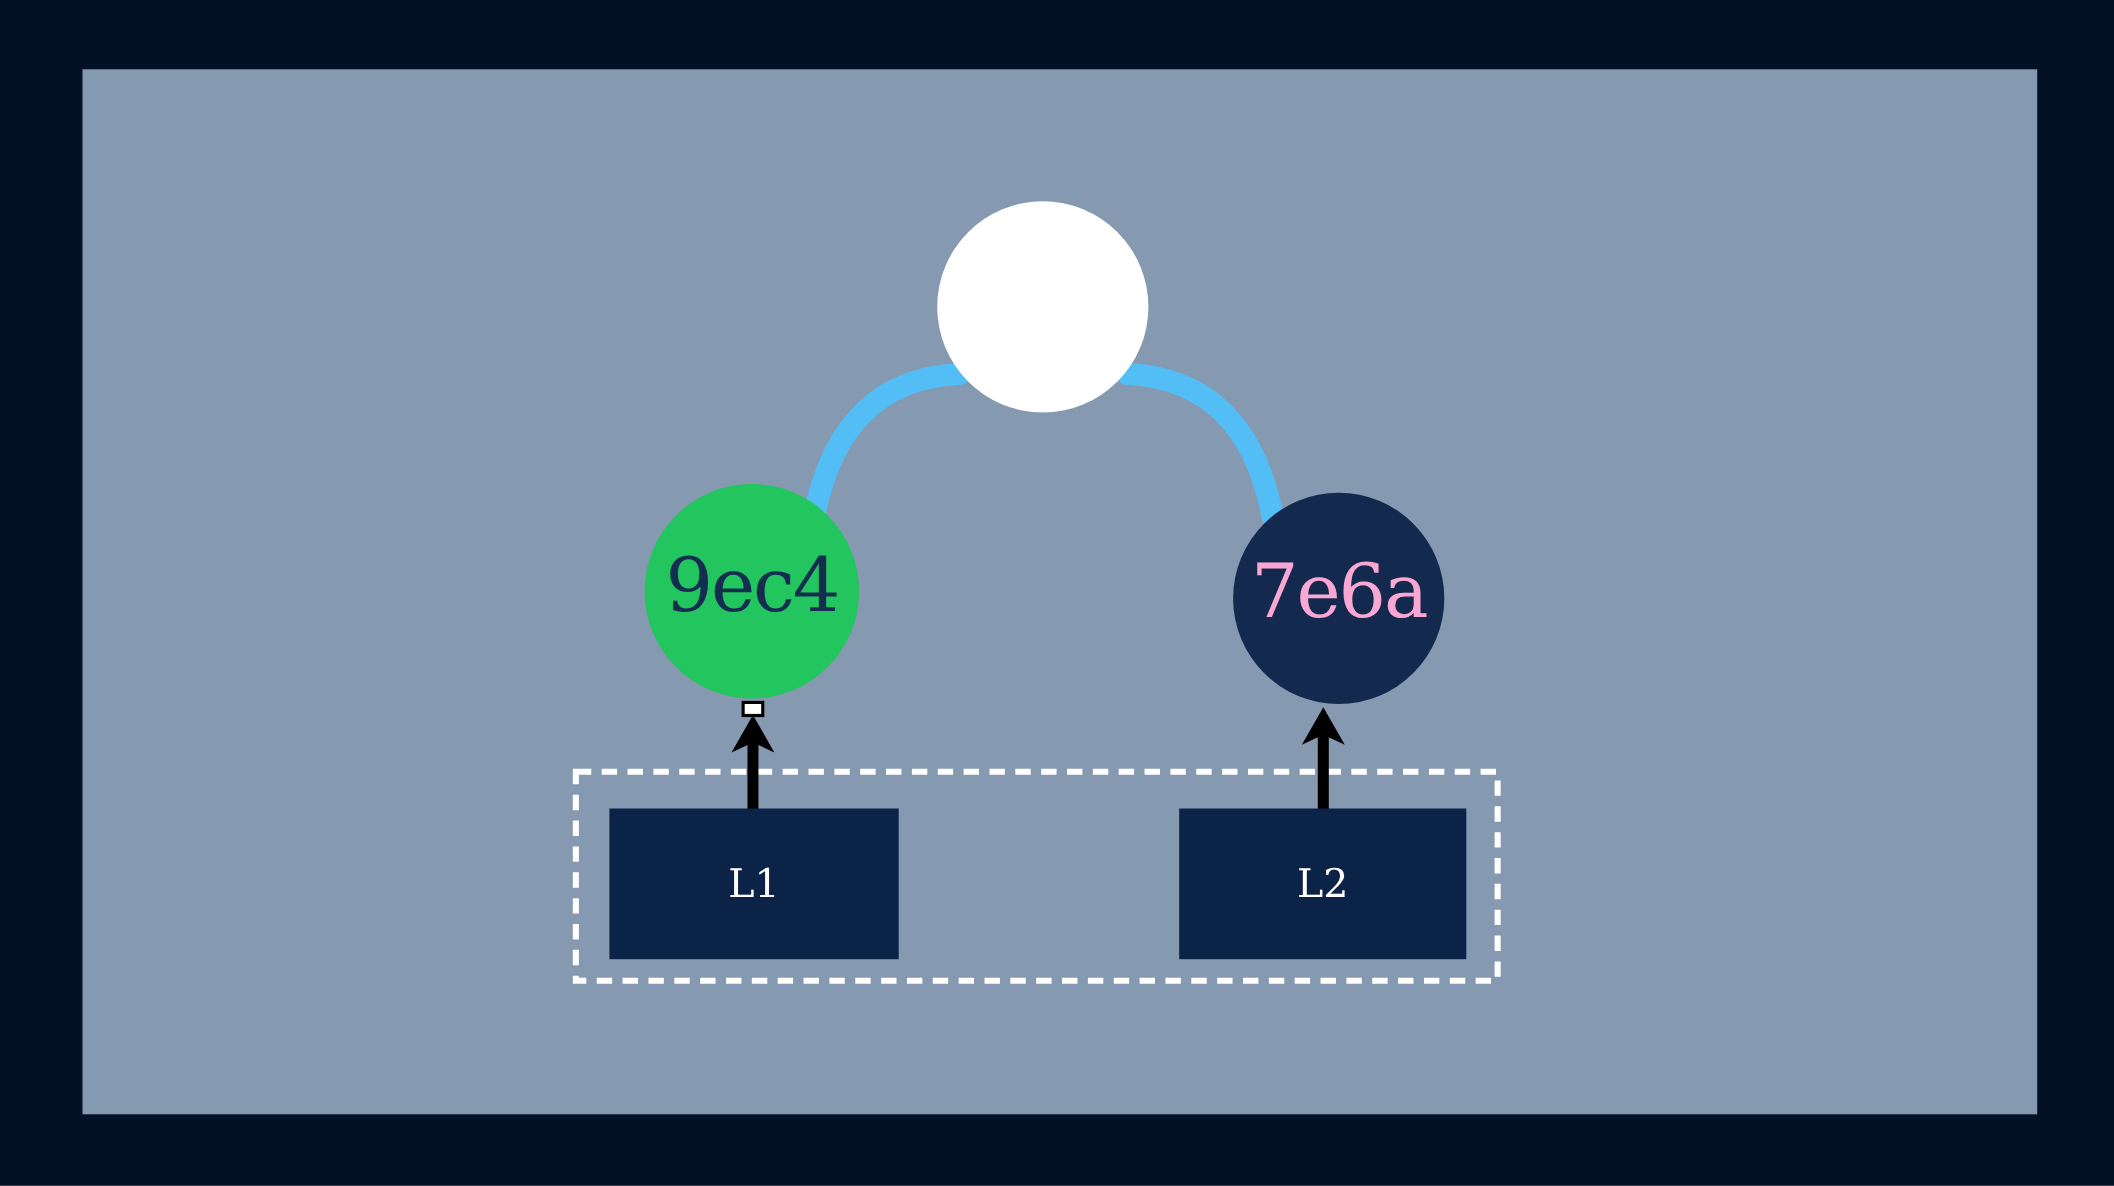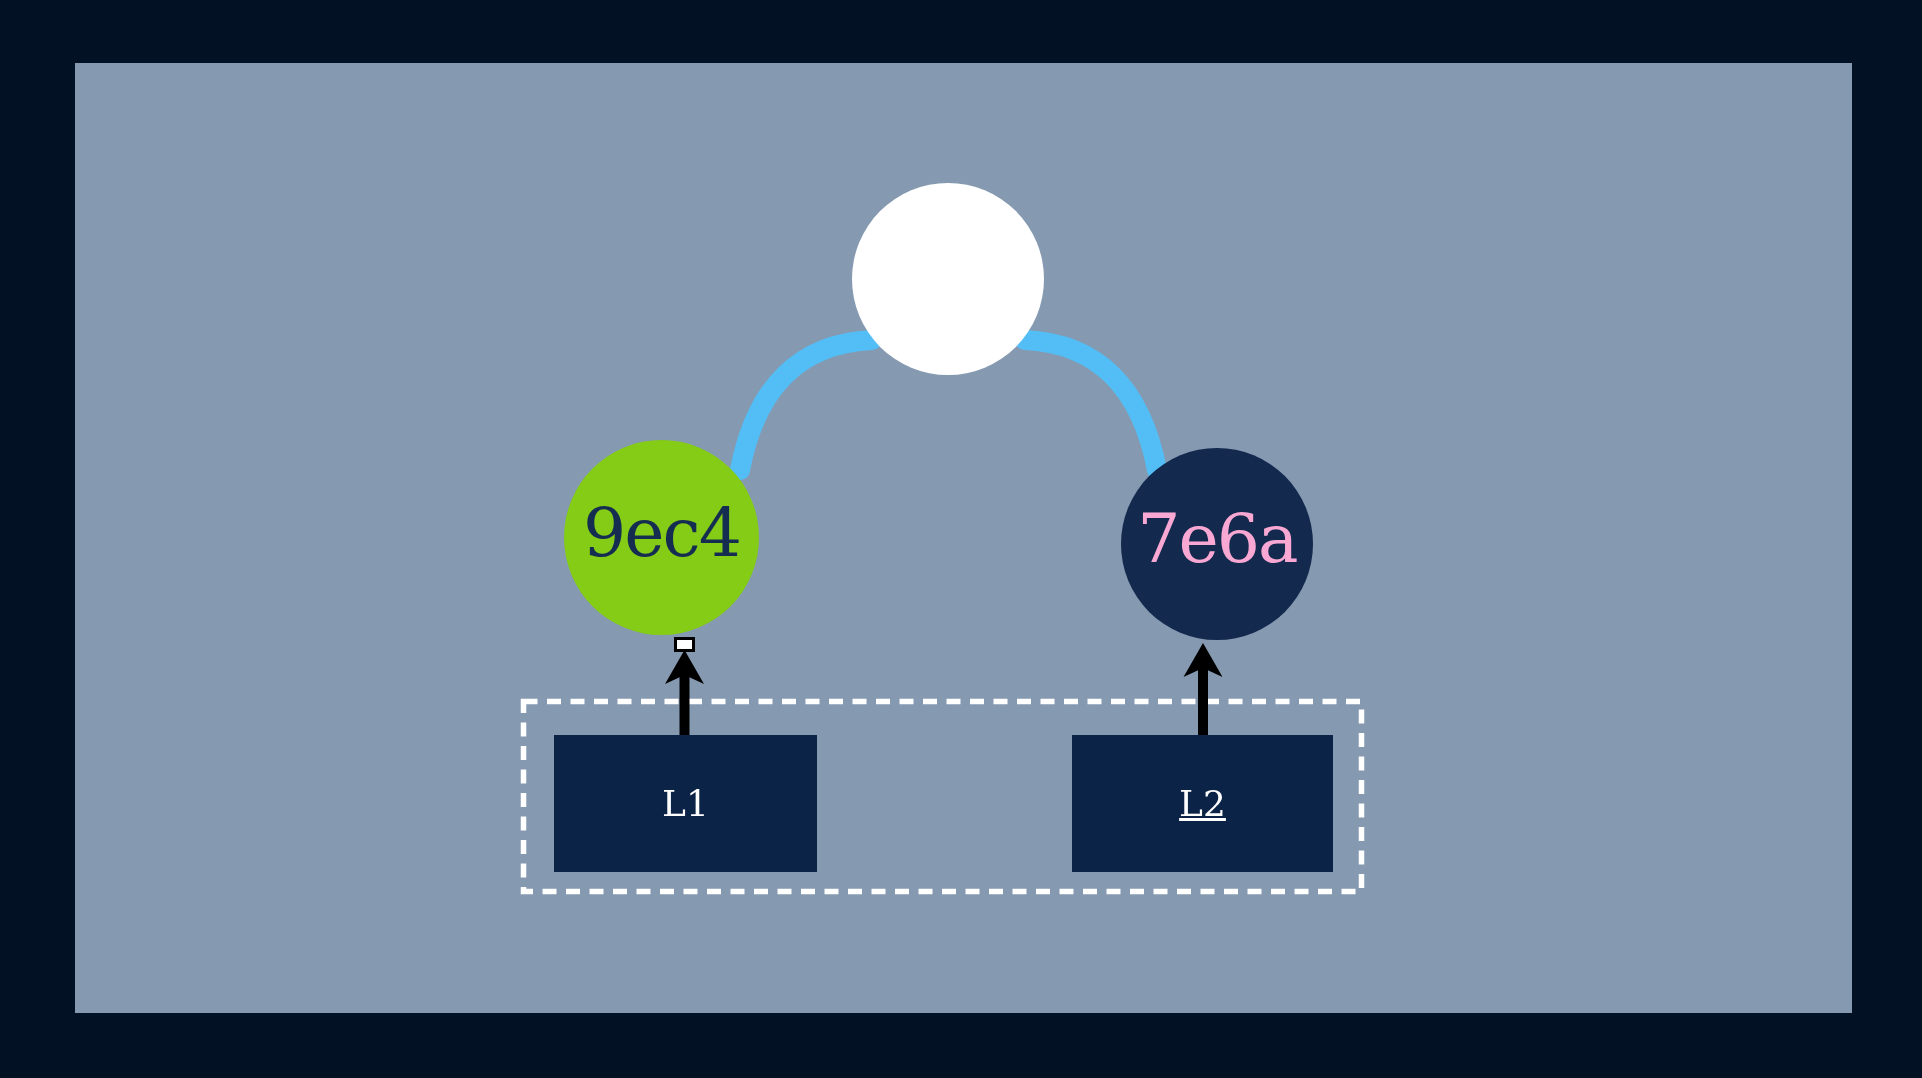--- a/index.html
+++ b/index.html
@@ -41,25 +41,25 @@
     justify-content: center;
   }
   .node-root {
     left: 852px;
     top: 183px;
     width: 192px;
     height: 192px;
     background: #FFFFFF;
   }
   .node-left {
-    left: 564px;
+    left: 586px;
     top: 440px;
     width: 195px;
     height: 195px;
-    background: #84cc16;
+    background: #22c55e;
     color: #162D52;
   }
   .node-right {
     left: 1121px;
     top: 448px;
     width: 192px;
     height: 192px;
     background: #13294D;
     color: #f9a8d4;
   }
@@ -82,21 +82,20 @@
     top: 735px;
     width: 263px;
     height: 137px;
     text-align: center;
   }
   .leaf-l2 {
     left: 1072px;
     top: 735px;
     width: 261px;
     height: 137px;
-    text-decoration: underline;
   }
   .leaf-label {
     font-size: 36px;
     line-height: 1;
   }
   .glyph-box {
     position: absolute;
     left: 674px;
     top: 637px;
     width: 21px;

